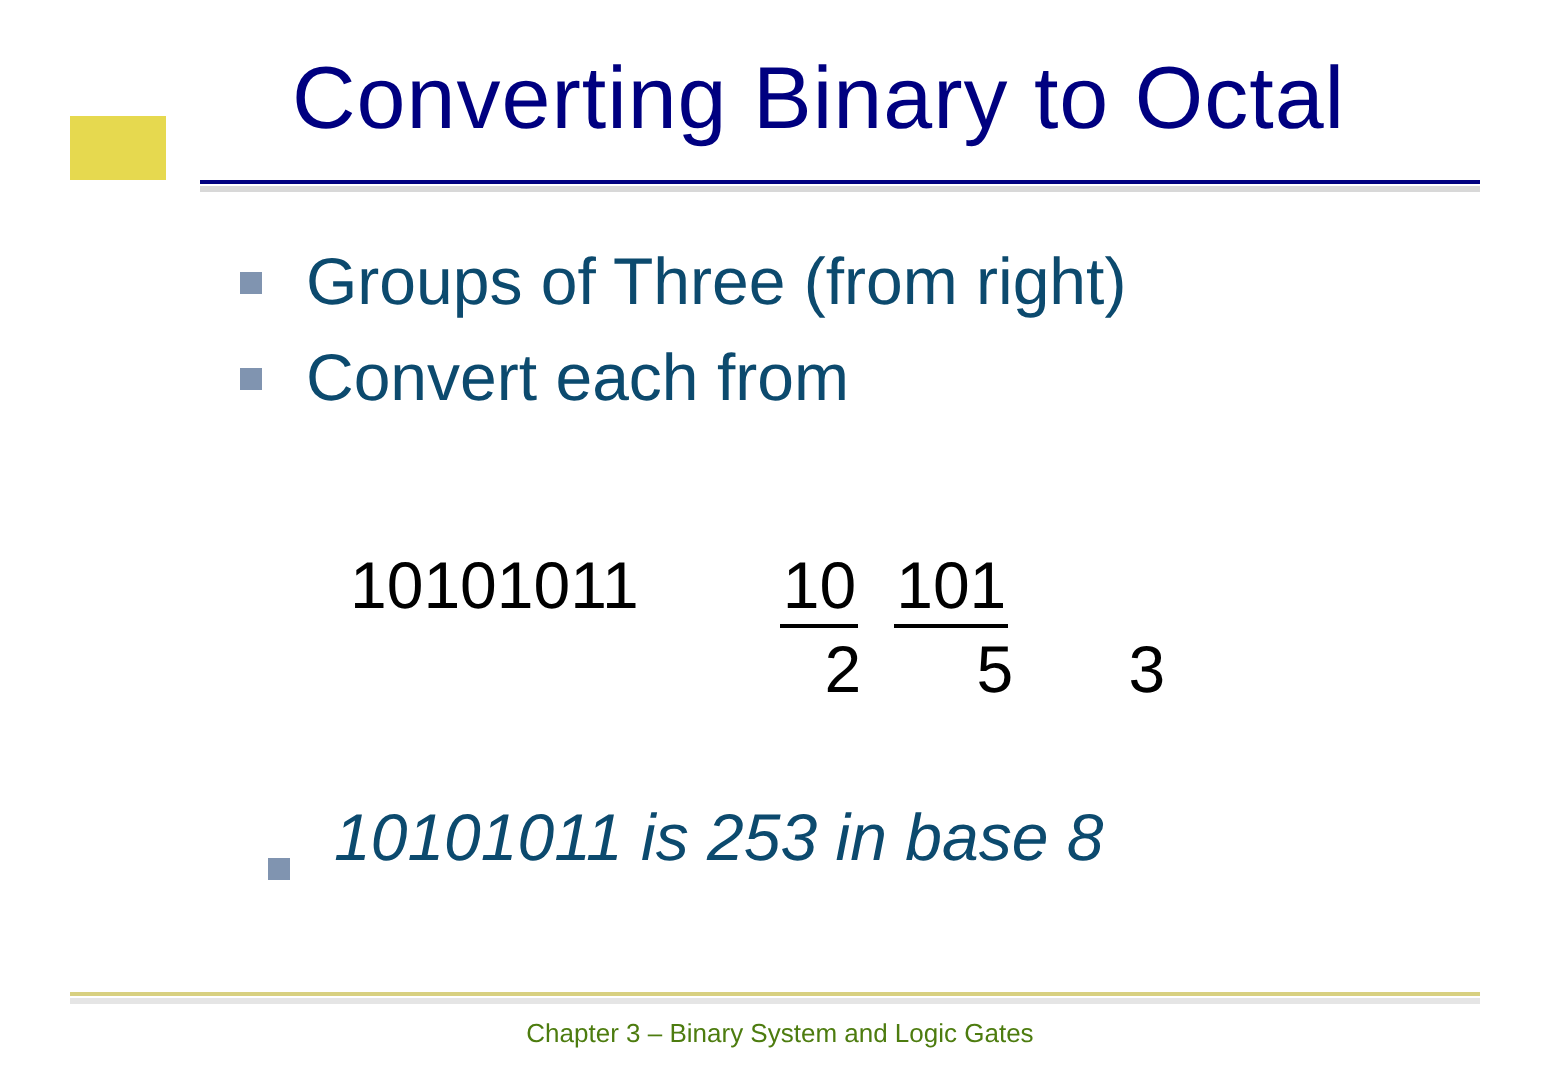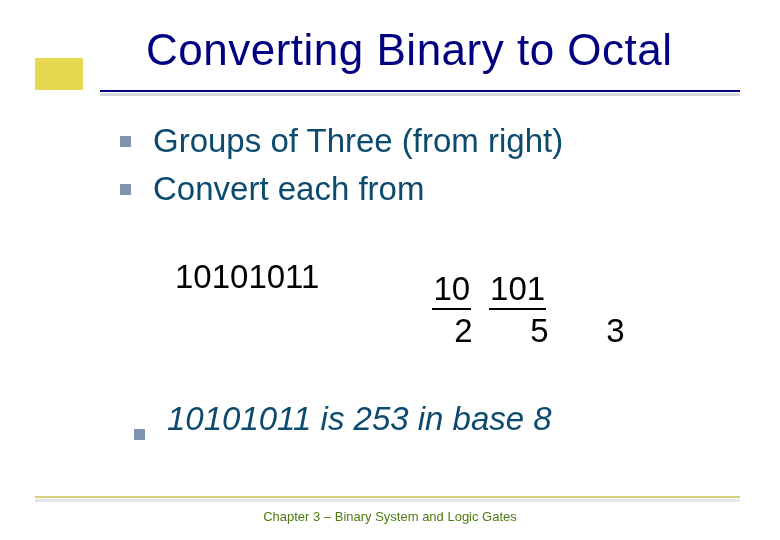--- a/index.html
+++ b/index.html
@@ -65,39 +65,38 @@
     margin-right: 22px;
     flex-shrink: 0;
   }
   .bullet-text {
     font-size: 33px;
     color: #0c4a6e;
     line-height: 1.28;
   }
   .example {
     position: absolute;
-    top: 258px;
+    top: 274px;
     left: 175px;
     font-size: 33px;
     color: #000;
     display: flex;
-    gap: 113px;
+    gap: 71px;
   }
   .groups {
     display: flex;
     flex-direction: column;
   }
   .groups-row1 {
     display: flex;
     gap: 18px;
   }
   .grp {
     border-bottom: 2px solid #000;
     padding: 0 1px;
-    margin-top: 12px;
   }
   .groups-row2 {
     display: flex;
     margin-top: 2px;
   }
   .dig {
     text-align: center;
   }
   .d1 { width: 42px; margin-left: 10px;}
   .d2 { width: 58px; margin-left: 26px;}

